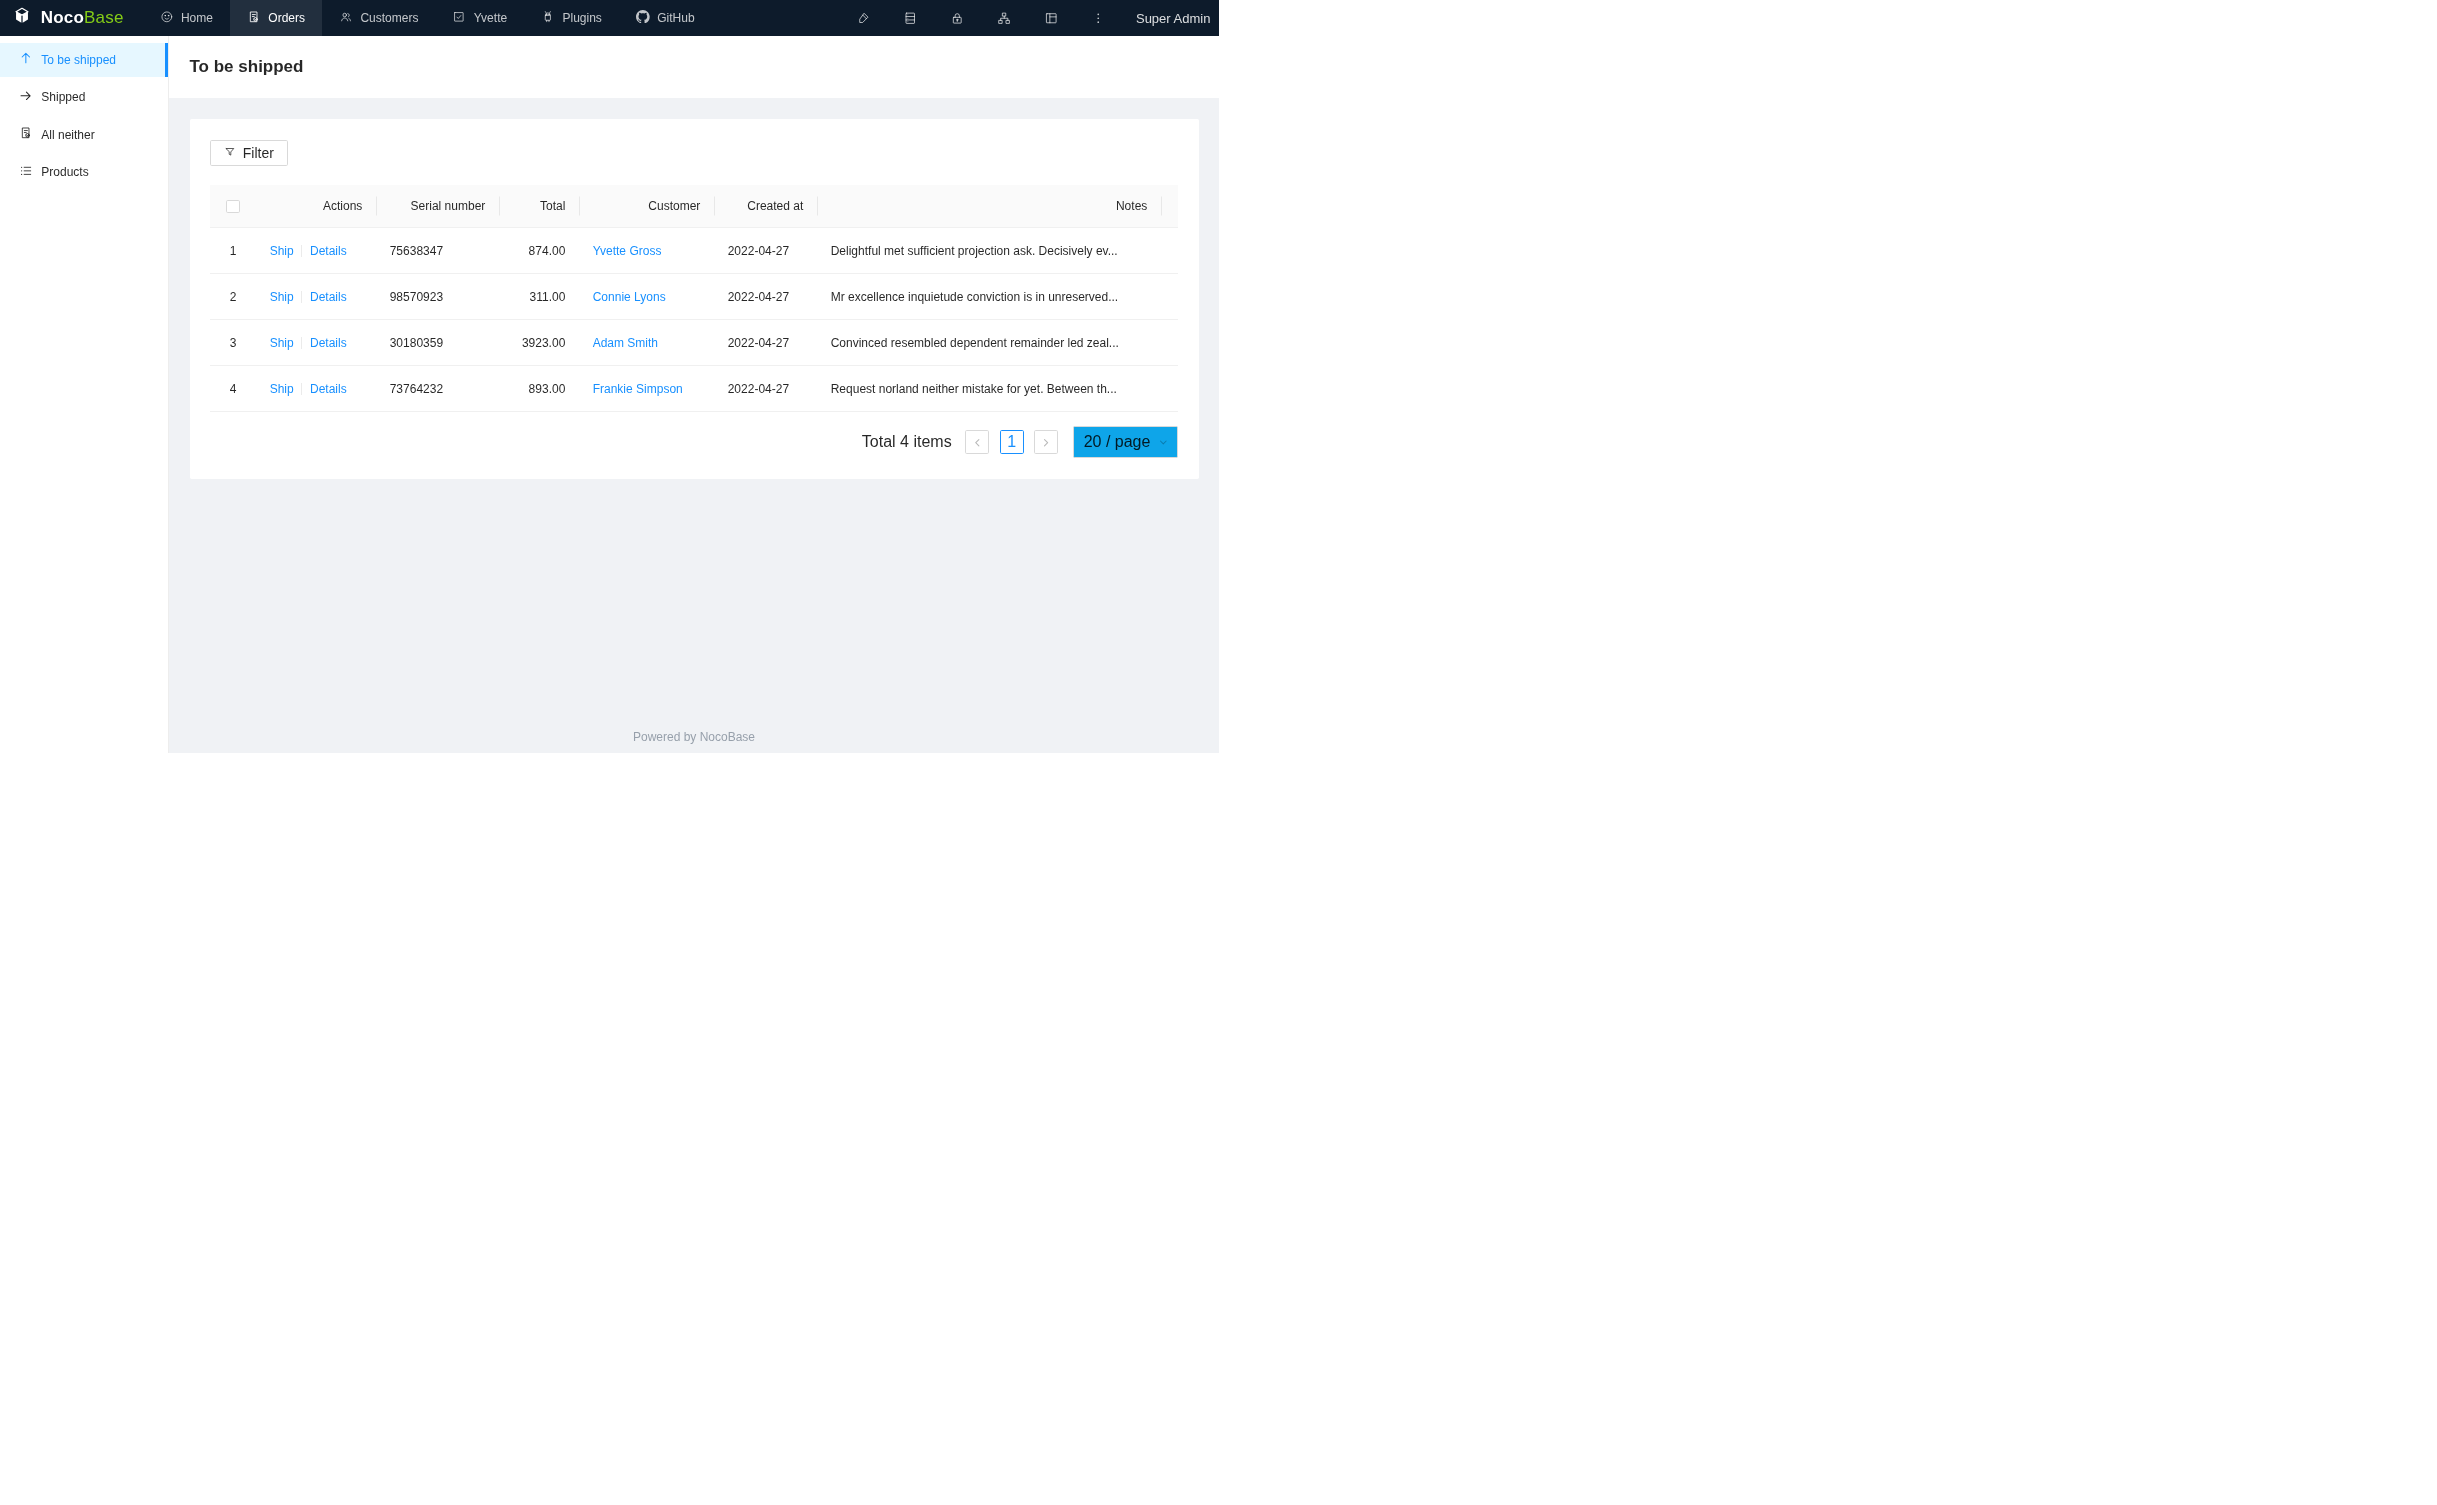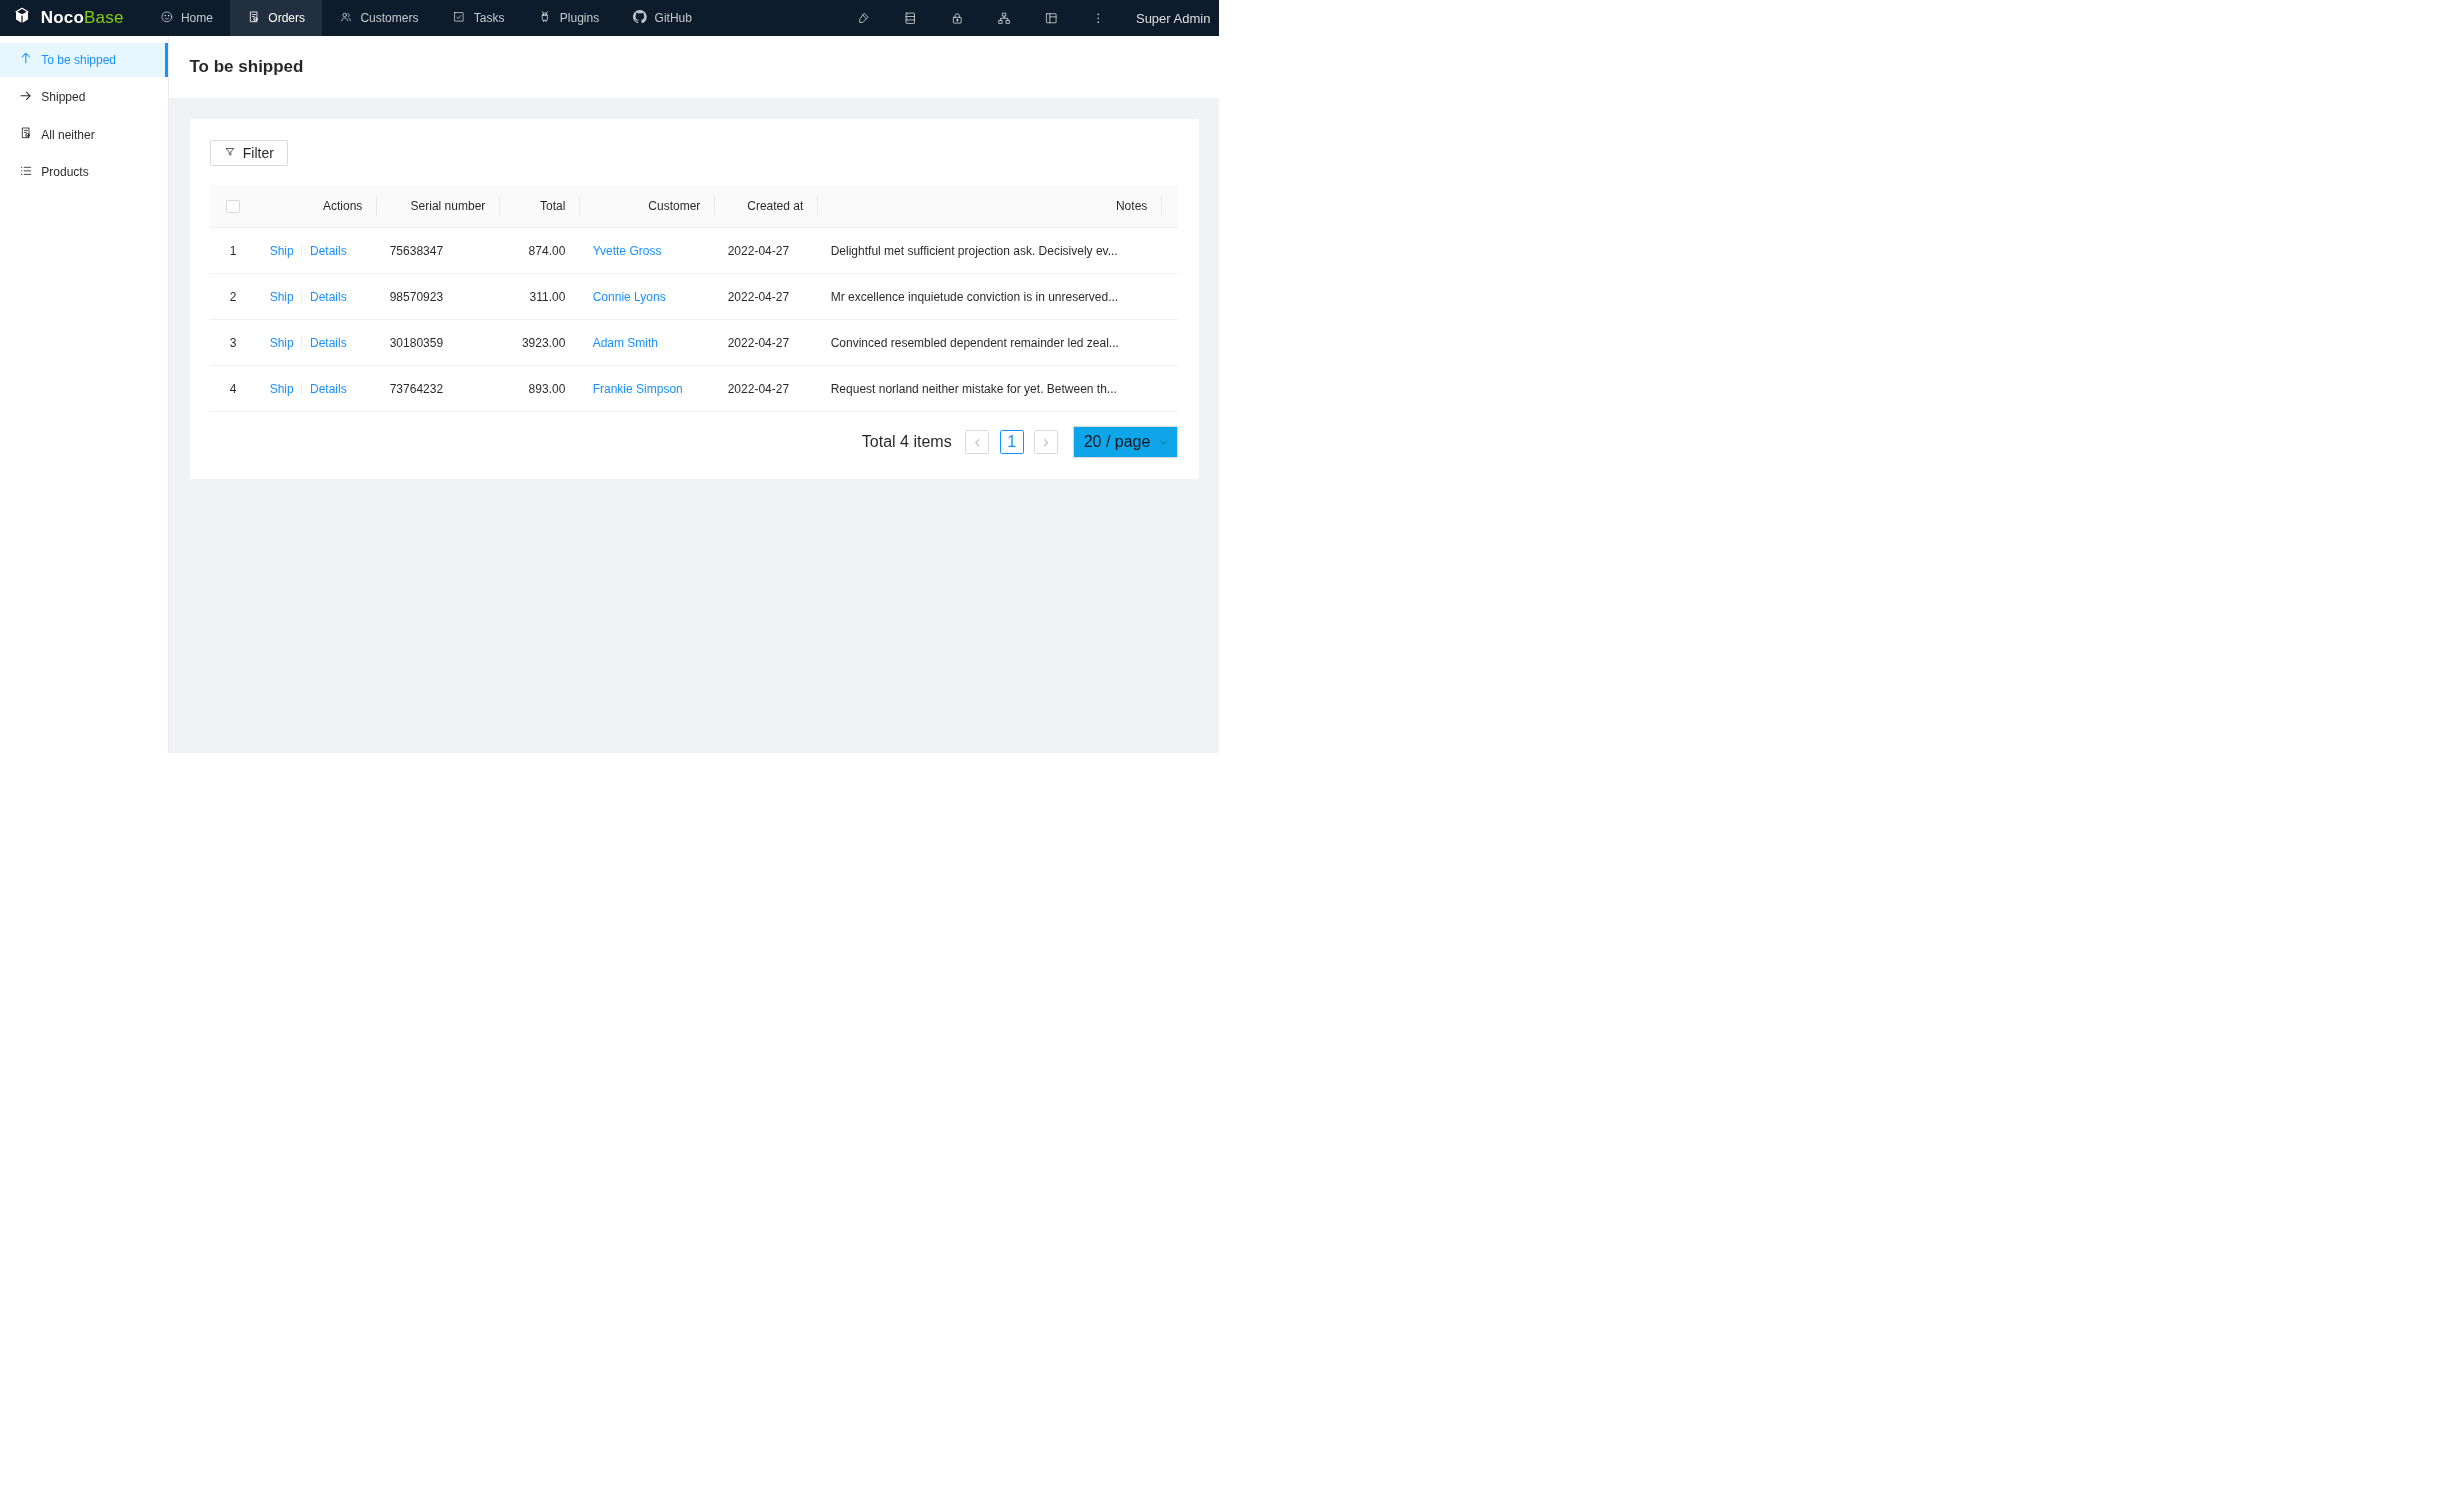--- a/index.html
+++ b/index.html
@@ -113,21 +113,21 @@
         </span>
         <span>Customers</span>
       </div>
       <div class="nav-item">
         <span>
           <svg class="stroke" viewBox="0 0 24 24">
               <rect x="4.5" y="4.5" width="15" height="15" rx="0.5"></rect>
               <path d="M8.6 12.4l2.4 2.5 4.4-5.1"></path>
             </svg>
         </span>
-        <span>Tasks</span>
+        <span>Yvette</span>
       </div>
       <div class="nav-item">
         <span>
           <svg class="stroke" viewBox="0 0 24 24">
               <path d="M8.7 4.6L7.6 2.8M15.3 4.6l1.1-1.8"></path>
               <path d="M7.5 9.5a4.5 4.5 0 0 1 9 0"></path>
               <circle cx="10" cy="7.6" r="0.5" fill="currentColor"></circle>
               <circle cx="14" cy="7.6" r="0.5" fill="currentColor"></circle>
               <rect x="7.5" y="9.5" width="9" height="8.5" rx="1"></rect>
               <path d="M10 18v2.5M14 18v2.5"></path>
@@ -341,17 +341,18 @@
               <span>20 / page</span>
               <span><svg class="stroke" viewBox="0 0 12 12" style="stroke-width:1.4">
                     <path d="M2 4.2l4 4 4-4"></path>
                   </svg></span>
             </div>
           </div>
 
         </div>
       </div>
 
+      <div class="footer">Powered by NocoBase</div>
 
     </div>
   </div>
 </div>
 
 
 </body></html>

